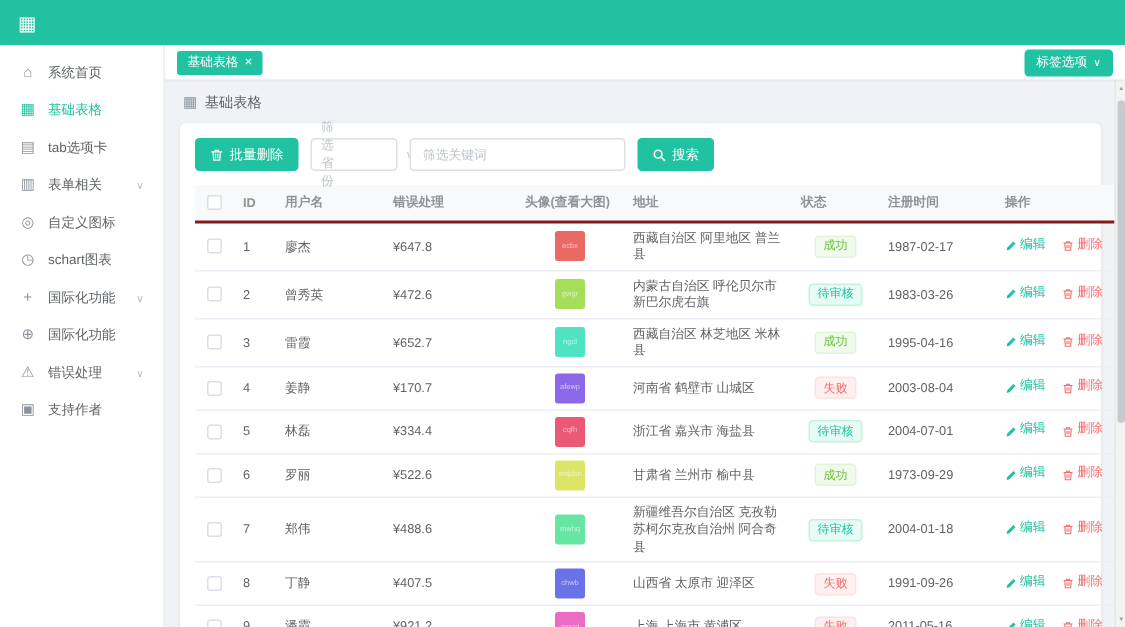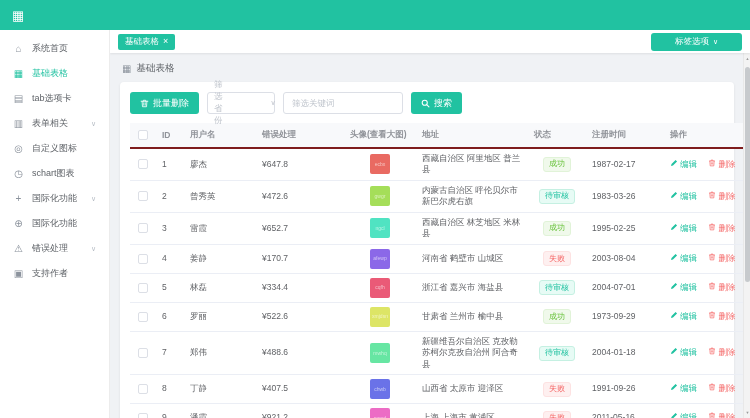--- a/index.html
+++ b/index.html
@@ -27,52 +27,52 @@
   .side-item.active{color:var(--accent);}
   .side-item.active .s-icon{color:var(--accent);}
   .side-item .s-label{font-size:9px; white-space:nowrap;}
   .side-item .s-chev{margin-left:auto; font-size:7px; color:#b8bec6;}
 
   
   .main{position:absolute; left:110px; top:30px; right:0; bottom:0; overflow:hidden;}
   .tabbar{height:23px; background:#fff; box-shadow:0 1px 2px rgba(0,0,0,.08); display:flex; align-items:center; justify-content:space-between; padding:0 8px; position:relative; z-index:2;}
   .tab{display:inline-flex; align-items:center; gap:4px; background:var(--accent); color:#fff; font-size:8.5px; padding:2px 7px; border-radius:2px; cursor:pointer;}
   .tab-close{font-size:9px; line-height:1; cursor:pointer;}
-  .tag-options{display:inline-flex; align-items:center; gap:4px; background:var(--accent); color:#fff; border:none; font-size:8.5px; padding:3px 24px; border-radius:3px; cursor:pointer; font-family:inherit;}
+  .tag-options{display:inline-flex; align-items:center; gap:4px; background:var(--accent); color:#fff; border:none; font-size:8.5px; padding:3px 8px; border-radius:3px; cursor:pointer; font-family:inherit;}
   .tag-options .chev{font-size:7px;}
 
   .content{padding:7px 16px 0 10px;}
   .breadcrumb{display:flex; align-items:center; gap:5px; color:#5f6368; font-size:9.5px; margin:2px 0 7px 2px;}
   .bc-icon{font-size:10px; color:#8c939d;}
 
   .card{background:#fff; border-radius:4px; box-shadow:0 1px 3px rgba(0,0,0,.08); padding:10px 10px 8px;}
 
   
   .toolbar{display:flex; align-items:flex-end; gap:8px; margin-bottom:9px;}
   .btn{display:inline-flex; align-items:center; gap:4px; background:var(--accent); color:#fff; border:none; height:22px; padding:0 10px; border-radius:3px; font-size:9px; cursor:pointer; font-family:inherit;}
-  .select{display:flex; align-items:center; justify-content:space-between; width:68px; height:22px; border:1px solid #dcdfe6; border-radius:3px; padding:0 6px; background:#fff; cursor:pointer;gap:48px;}
+  .select{display:flex; align-items:center; justify-content:space-between; width:58px; height:22px; border:1px solid #dcdfe6; border-radius:3px; padding:0 6px; background:#fff; cursor:pointer;gap:48px;}
   .select .ph{color:#bfc4cc; font-size:8.5px;}
   .select .chev{color:#c0c4cc; font-size:7px;}
-  .input{width:120px; height:22px; border:1px solid #dcdfe6; border-radius:3px; padding:4px 8px; font-size:8.5px; font-family:inherit; color:#606266; outline:none;}
+  .input{width:144px; height:22px; border:1px solid #dcdfe6; border-radius:3px; padding:4px 8px; font-size:8.5px; font-family:inherit; color:#606266; outline:none;}
   .input::placeholder{color:#bfc4cc;}
 
   
   table{width:100%; border-collapse:collapse; table-layout:fixed; font-size:8.5px;}
   thead th{background:#f8f9fb; color:#909399; font-weight:bold; text-align:left; padding:6px 6px; border-bottom:2px solid #7f1d1d; white-space:nowrap; overflow:hidden;}
   tbody td{padding:4px 6px; border-bottom:1px solid #ebeef5; color:#606266; line-height:1.35; vertical-align:middle;}
   .col-cb, .c-avatar, .c-status{text-align:center;}
   th.col-cb{text-align:center;}
   .checkbox{display:inline-block; width:10px; height:10px; border:1px solid #dcdfe6; border-radius:2px; background:#fff; vertical-align:middle; cursor:pointer;}
   .avatar-box{display:inline-flex; align-items:center; justify-content:center; width:20px; height:20px; border-radius:2px; color:rgba(255,255,255,.6); font-size:5px; overflow:hidden; cursor:pointer;}
   .badge{display:inline-block; padding:2.5px 5px; border-radius:3px; font-size:8px; line-height:1; white-space:nowrap;}
   .badge.s-success{color:#67c23a; background:#f0f9eb; border:1px solid #e1f3d8;}
   .badge.s-pending{color:var(--accent); background:#e7fbf5; border:1px solid #c5f0e2;}
   .badge.s-danger{color:#f56c6c; background:#fef0f0; border:1px solid #fde2e2;}
   .c-ops{white-space:nowrap;}
-  .op{display:inline-flex; align-items:flex-start; gap:2px; cursor:pointer;}
+  .op{display:inline-flex; align-items:flex-end; gap:2px; cursor:pointer;}
   .op.edit{color:var(--accent); margin-right:9px;}
   .op.del{color:#f56c6c;}
 
   
   .scrollbar{position:absolute; right:0; top:23px; bottom:0; width:7px; background:#f3f3f3; border-left:1px solid #e8e8e8;}
   .sb-thumb{position:absolute; top:14px; left:1px; width:5px; height:215px; background:#c7cacd; border-radius:3px; cursor:grab;}
   .sb-arrow{position:absolute; left:0; width:7px; text-align:center; font-size:4px; color:#9b9b9b;}
   .sb-up{top:3px;} .sb-down{bottom:3px;}
 
   svg{display:block;}
@@ -249,21 +249,21 @@
               </td>
             </tr>
             <tr>
               <td class="col-cb"><span class="checkbox"></span></td>
               <td>3</td>
               <td>雷霞</td>
               <td>¥652.7</td>
               <td class="c-avatar"><span class="avatar-box" style="background-color: rgb(80, 227, 194);">ngcl</span></td>
               <td>西藏自治区 林芝地区 米林县</td>
               <td class="c-status"><span class="badge s-success">成功</span></td>
-              <td>1995-02-25</td>
+              <td>1995-04-16</td>
               <td class="c-ops">
                 <span class="op edit">
                     <svg width="8" height="8" viewBox="0 0 12 12">
                       <path d="M1.5 10.5l.8-3 6.1-6.1 2.2 2.2-6.1 6.1-3 .8z" fill="currentColor"></path>
                     </svg>
                     <span>编辑</span>
                   </span>
                 <span class="op del">
                     <svg width="8" height="8" viewBox="0 0 12 12" fill="none" stroke="currentColor" stroke-width="1.1">
                       <path d="M1.5 3h9M4.5 3V1.7h3V3M2.8 3l.5 7.3h5.4L9.2 3M5 5v3.3M7 5v3.3"></path>

